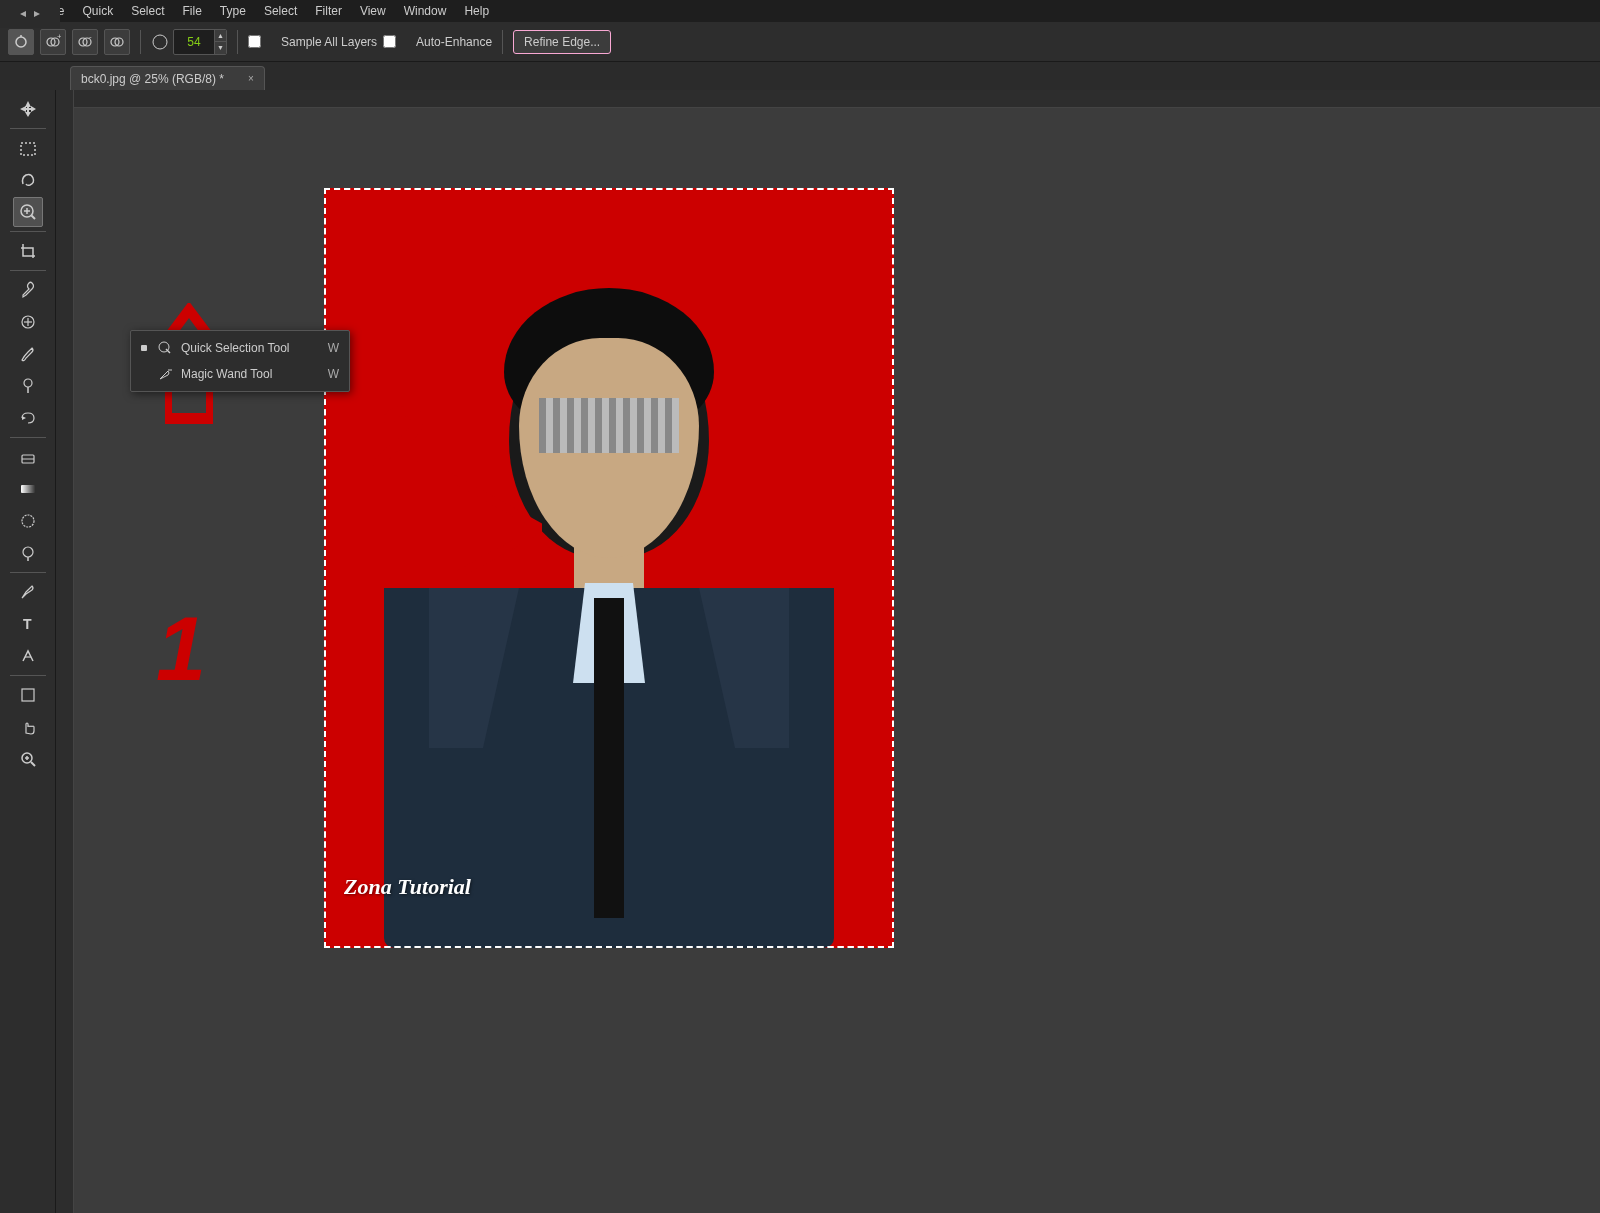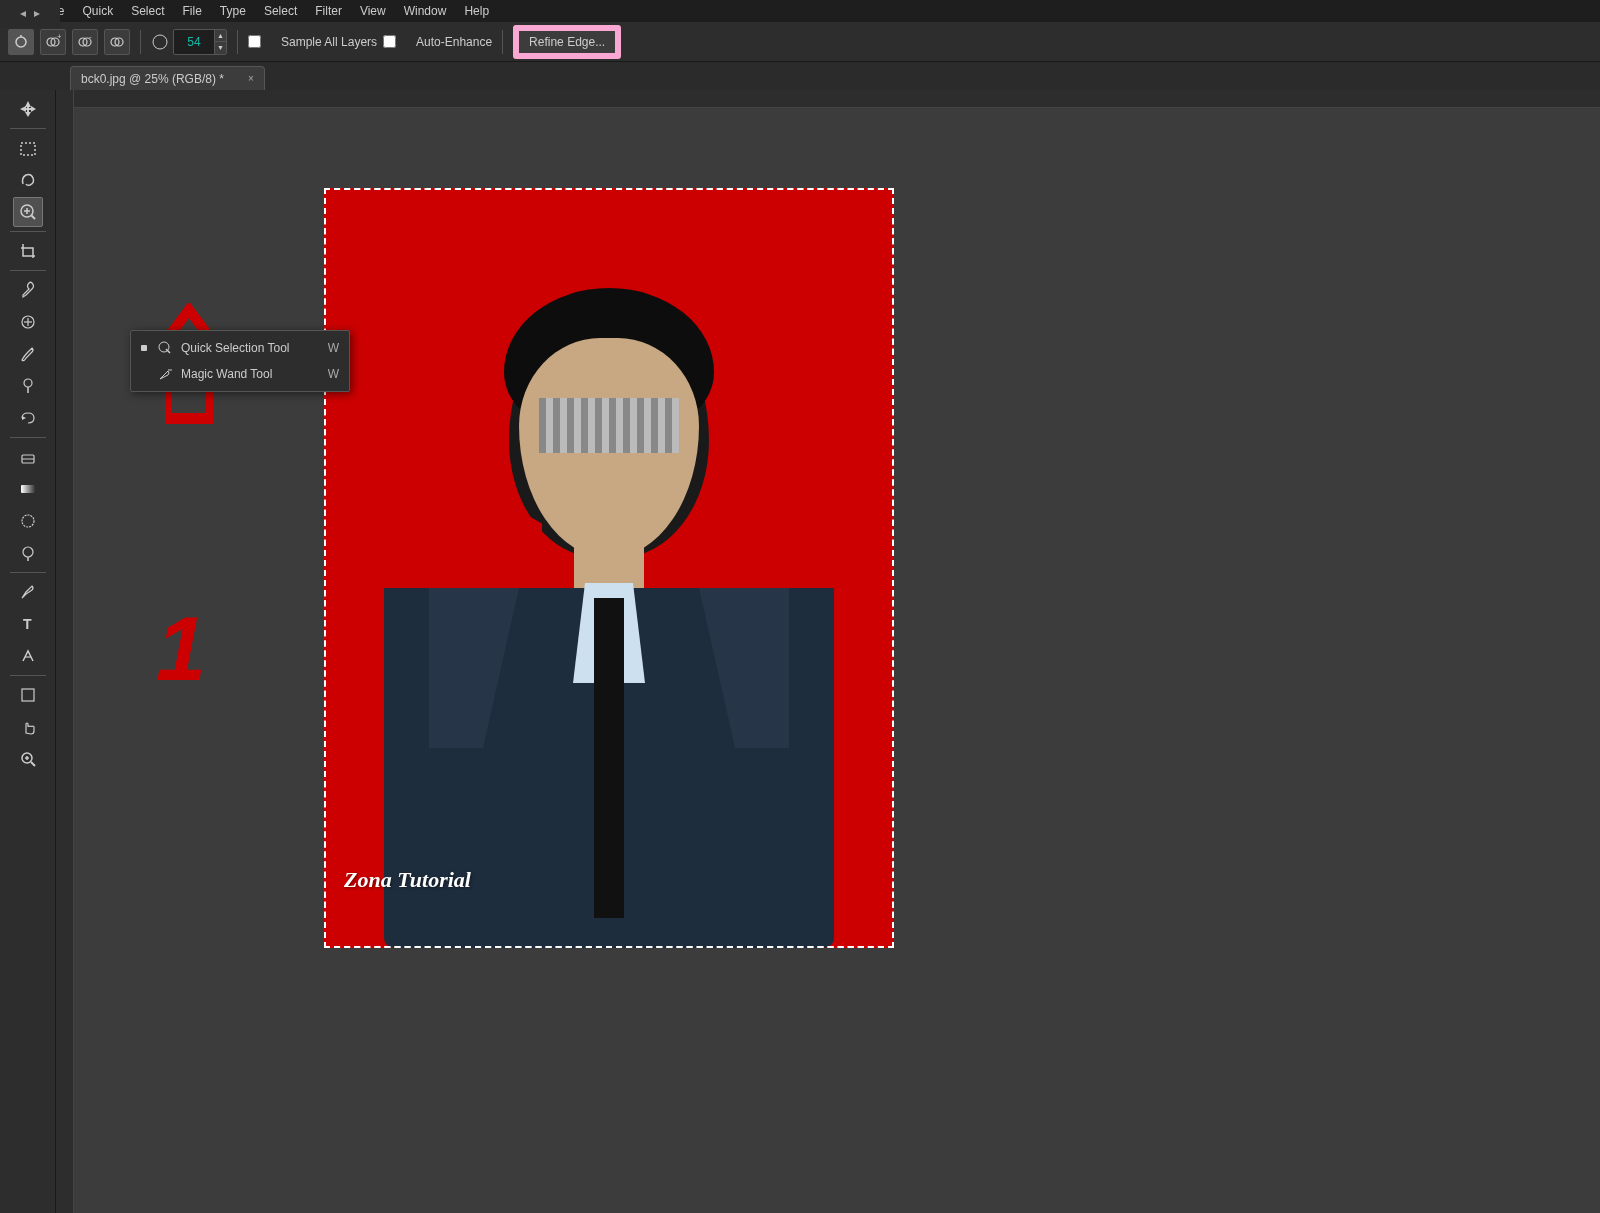--- a/index.html
+++ b/index.html
@@ -67,21 +67,21 @@
       align-items: center;
       border: 1px solid #555;
       border-radius: 2px;
       background: #1e1e1e;
       height: 26px;
       width: 54px;
       overflow: hidden;
     }
     .size-value {
       flex: 1;
-      color: #14b8a6;
+      color: #84cc16;
       font-size: 12px;
       padding: 0 4px;
       text-align: center;
     }
     .size-arrows {
       display: flex;
       flex-direction: column;
       width: 12px;
       border-left: 1px solid #555;
     }
@@ -99,21 +99,21 @@
       display: flex;
       align-items: center;
       gap: 20px;
       color: #ccc;
       font-size: 12px;
       cursor: pointer;
     }
     .checkbox-label input { cursor: pointer; }
     .refine-btn {
       background: #3c3c3c;
-      border: 6px solid #f9a8d4;
+      border: 1px solid #f9a8d4;
       border-radius: 3px;
       color: #ccc;
       padding: 4px 10px;
       font-size: 12px;
       cursor: pointer;
     }
 
     
     #tab-bar {
       width: 100%;
@@ -273,21 +273,21 @@
       bottom: 0;
       left: 50%;
       transform: translateX(-50%);
       width: 450px;
       height: 680px;
     }
 
     
     .watermark {
       position: absolute;
-      bottom: 55px;
+      bottom: 48px;
       left: 20px;
       color: white;
       font-size: 22px;
       font-style: italic;
       font-weight: bold;
       text-shadow: 1px 1px 3px rgba(0,0,0,0.5);
       font-family: 'Times New Roman', serif;
     }
 
     

